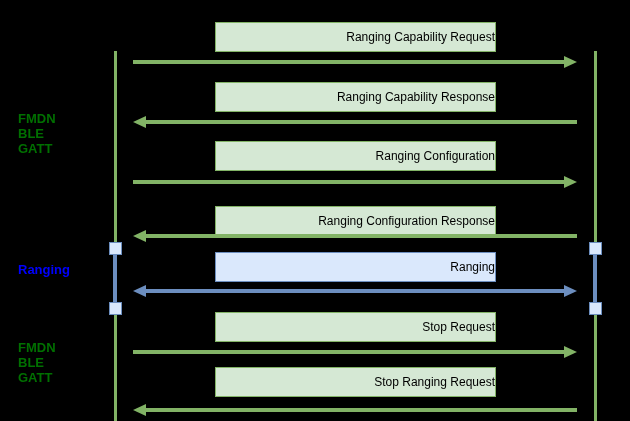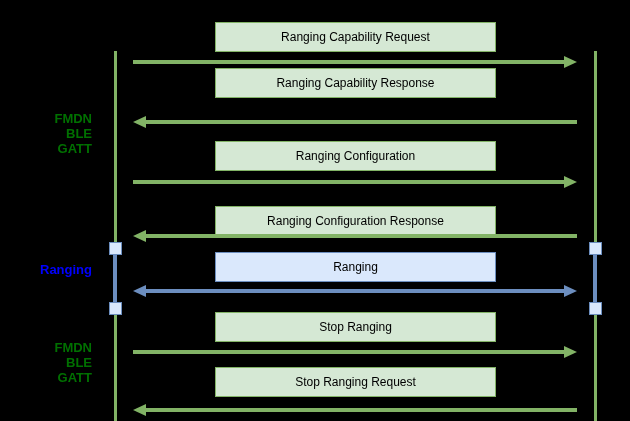--- a/index.html
+++ b/index.html
@@ -46,21 +46,21 @@
   }
   .msg-box {
     position: absolute;
     left: 215px;
     width: 281px;
     height: 30px;
     box-sizing: border-box;
     border: 1.5px solid;
     display: flex;
     align-items: center;
-    justify-content: center;
+    justify-content: flex-end;
     font-size: 12px;
     color: var(--box-text);
     text-align: center;
   }
   .msg-green { background: var(--green-fill); border-color: var(--green-stroke); }
   .msg-blue  { background: var(--blue-fill);  border-color: var(--blue-stroke); }
 
   .arrow { position: absolute; left: 133px; width: 444px; height: 12px; }
   .arrow .shaft { position: absolute; top: 4px; height: 4px; left: 0; right: 0; }
   .arrow.dir-right .shaft { right: 11px; }
@@ -80,21 +80,21 @@
   .arrow-green .head-right { border-left-color: var(--green-stroke); }
   .arrow-green .head-left  { border-right-color: var(--green-stroke); }
   .arrow-blue .shaft { background: var(--blue-stroke); }
   .arrow-blue .head-right { border-left-color: var(--blue-stroke); }
   .arrow-blue .head-left  { border-right-color: var(--blue-stroke); }
 
   .side-label {
     position: absolute;
     left: 18px;
     width: 74px;
-    text-align: right;
+    text-align: left;
     font-weight: bold;
     font-size: 13px;
     line-height: 15px;
   }
   .green-label { color: var(--green-text); }
   .blue-label  { color: var(--blue-text); }
 </style>
 </head>
 <body>
 
@@ -121,34 +121,34 @@
   </div>
   <div class="side-label green-label" style="top:340px">
     <div>FMDN</div>
     <div>BLE</div>
     <div>GATT</div>
   </div>
 
   <div class="msg-box msg-green" style="top:22px">
     <span>Ranging Capability Request</span>
   </div>
-  <div class="msg-box msg-green" style="top:68px">
+  <div class="msg-box msg-green" style="top:82px">
     <span>Ranging Capability Response</span>
   </div>
   <div class="msg-box msg-green" style="top:141px">
     <span>Ranging Configuration</span>
   </div>
   <div class="msg-box msg-green" style="top:206px">
     <span>Ranging Configuration Response</span>
   </div>
   <div class="msg-box msg-blue" style="top:252px">
     <span>Ranging</span>
   </div>
   <div class="msg-box msg-green" style="top:312px">
-    <span>Stop Ranging</span>
+    <span>Stop Request</span>
   </div>
   <div class="msg-box msg-green" style="top:367px">
     <span>Stop Ranging Request</span>
   </div>
 
   <div class="arrow arrow-green dir-right" style="top:56px">
     <div class="shaft"></div>
     <div class="head head-right"></div>
   </div>
   <div class="arrow arrow-green dir-left" style="top:116px">

